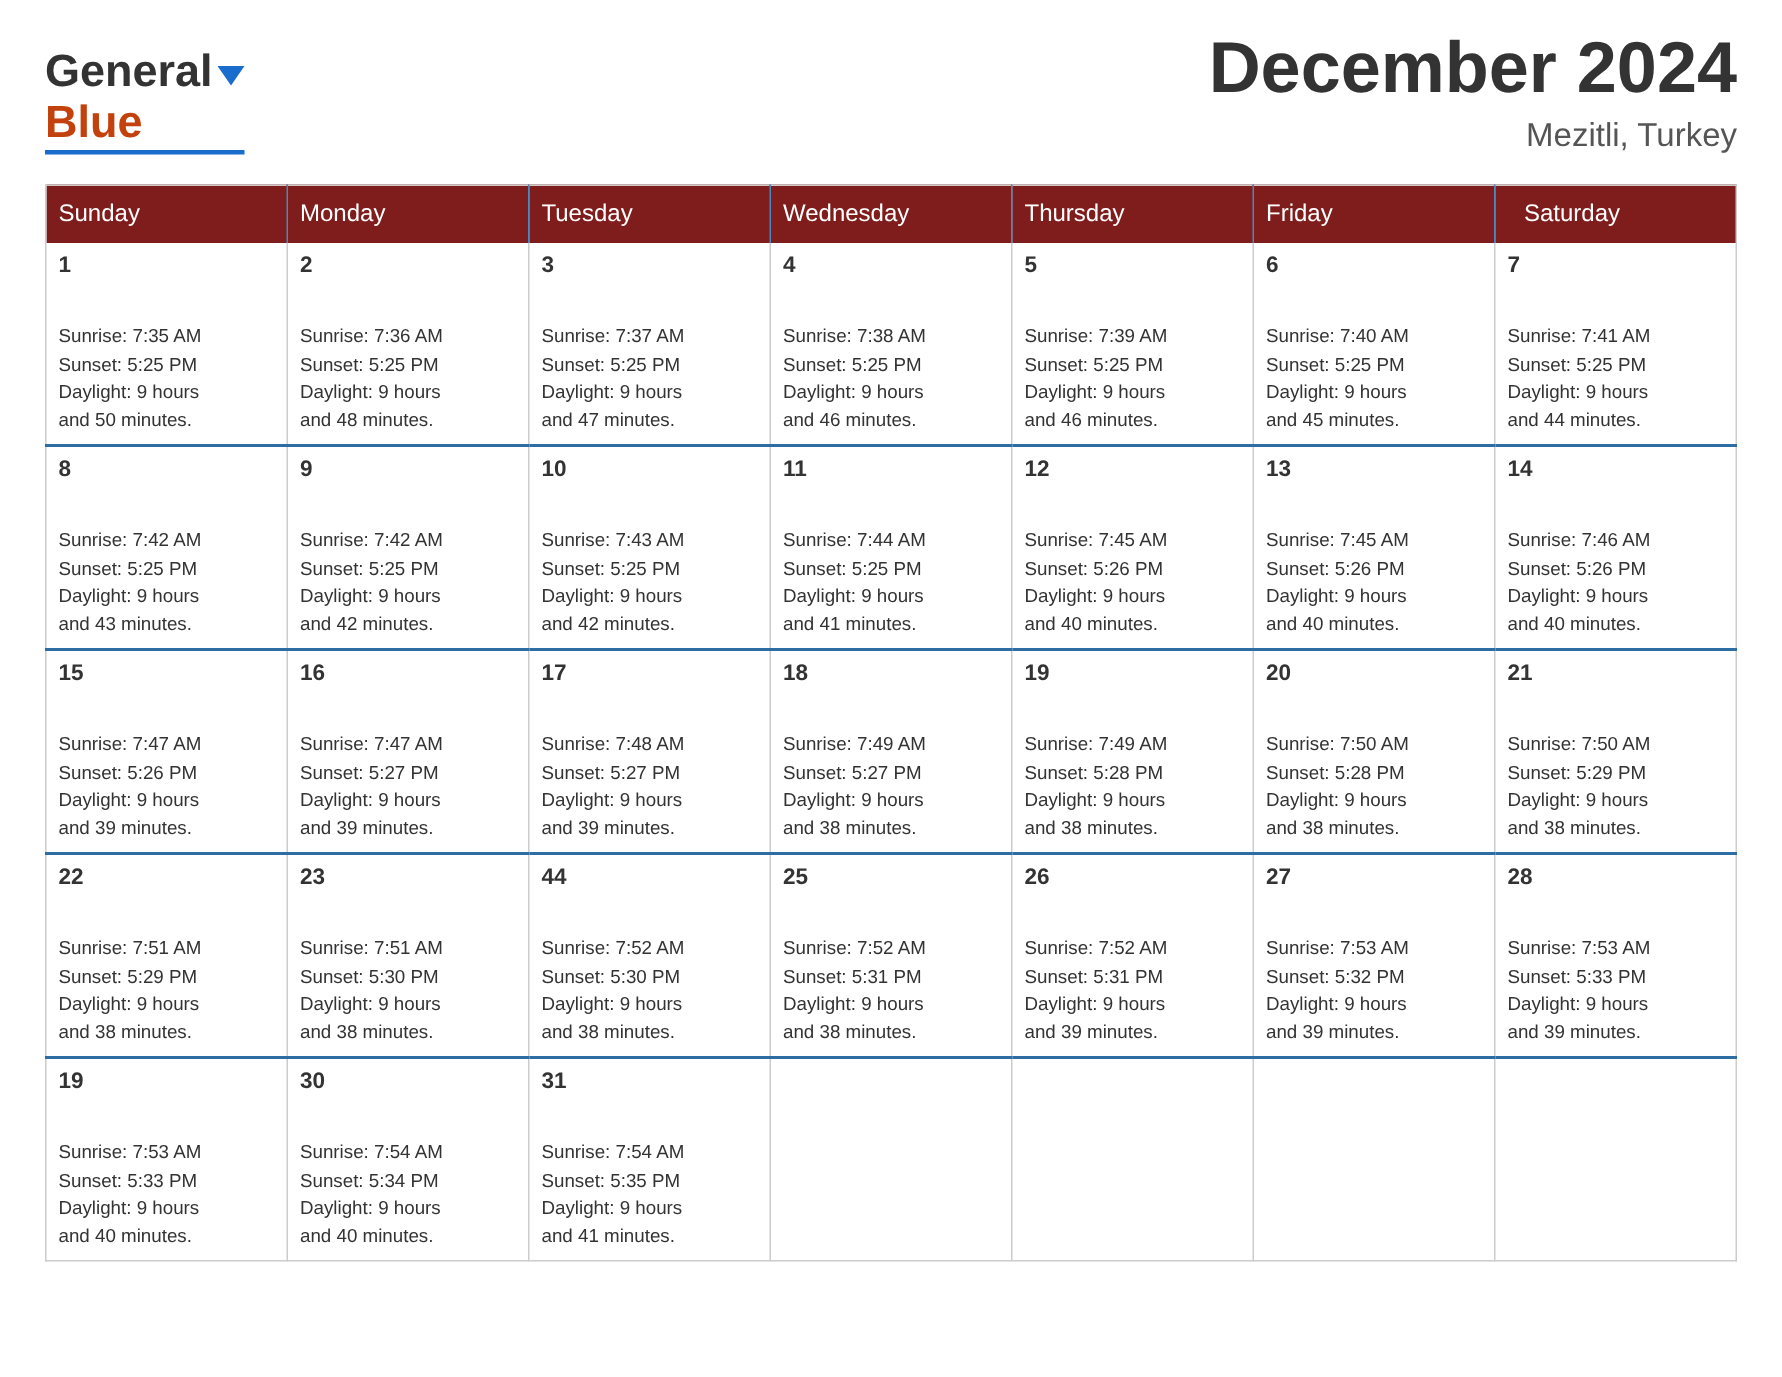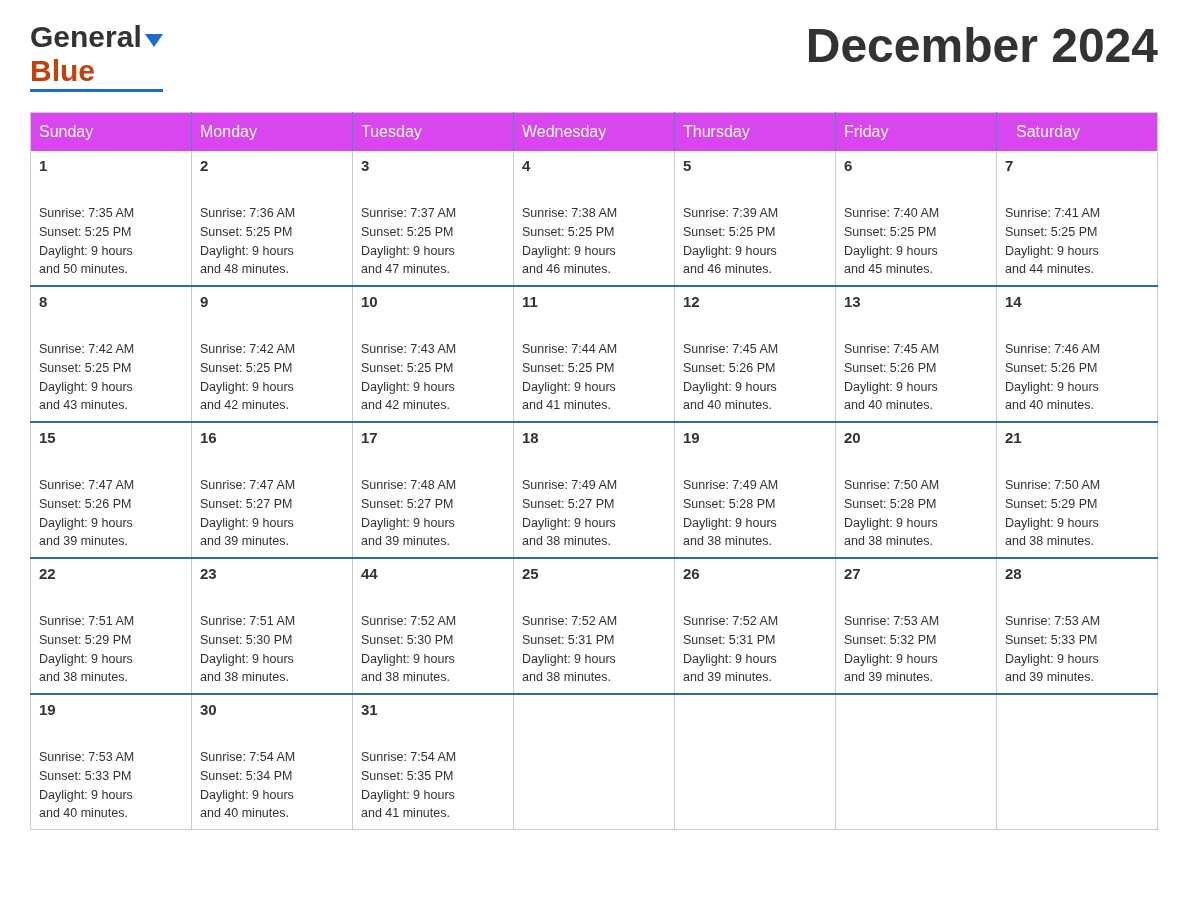--- a/index.html
+++ b/index.html
@@ -6,21 +6,21 @@
     body {
       font-family: Arial, sans-serif;
       background: #fff;
       padding: 20px 30px;
       width: 1188px;
       min-height: 918px;
     }
     .header {
       display: flex;
       justify-content: space-between;
-      align-items: flex-start;
+      align-items: flex-end;
       margin-bottom: 20px;
     }
     .logo {
       display: flex;
       flex-direction: column;
       align-items: flex-start;
     }
     .title-section {
       text-align: right;
       margin-left: 24px;
@@ -35,21 +35,21 @@
       font-size: 22px;
       color: #555;
       margin-top: 4px;
     }
     .calendar {
       width: 100%;
       border-collapse: collapse;
       border: 1px solid #ccc;
     }
     .calendar th {
-      background: #d946ef;
+      background: #7f1d1d;
       color: #fff;
       padding: 10px 8px;
       text-align: left;
       font-size: 16px;
       font-weight: normal;
       border-right: 1px solid #4a88be;
     }
     .calendar th:last-child {
       border-right: none;
       padding-left: 19px;
@@ -110,20 +110,21 @@
         </div>
         <div>
           <span style="font-size:30px;font-weight:bold;color:#c2410c;">Blue</span>
         </div>
         <div style="height:3px;background:#1a6dcc;width:100%;margin-top:1px;"></div>
       </div>
     </div>
   </div>
   <div class="title-section">
     <div class="month-title">December 2024</div>
+    <div class="location">Mezitli, Turkey</div>
   </div>
 </div>
 
 <table class="calendar">
   <thead>
     <tr>
     <th>Sunday</th>
         <th>Monday</th>
         <th>Tuesday</th>
         <th>Wednesday</th>

